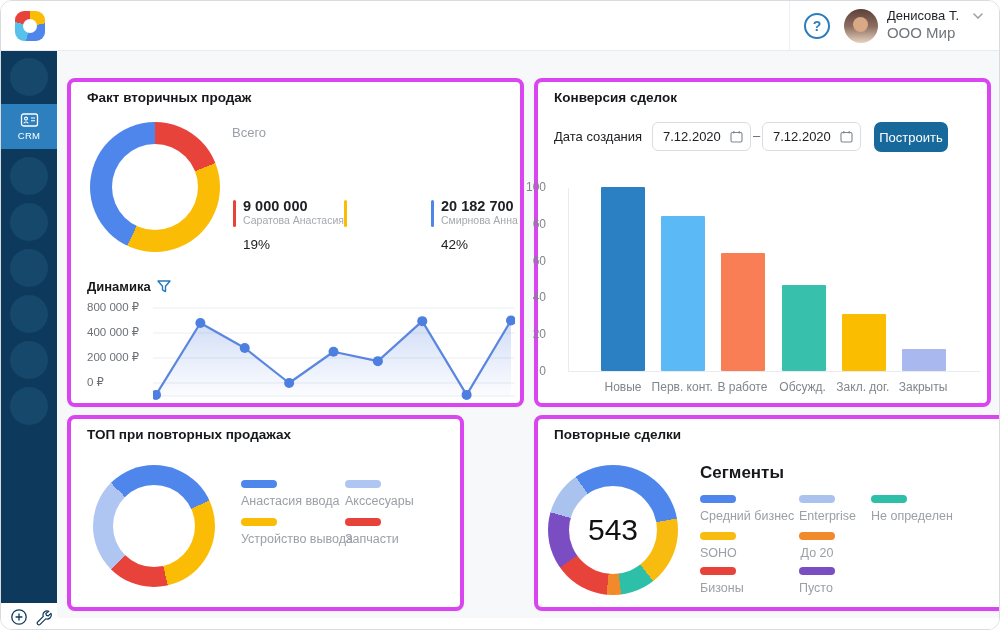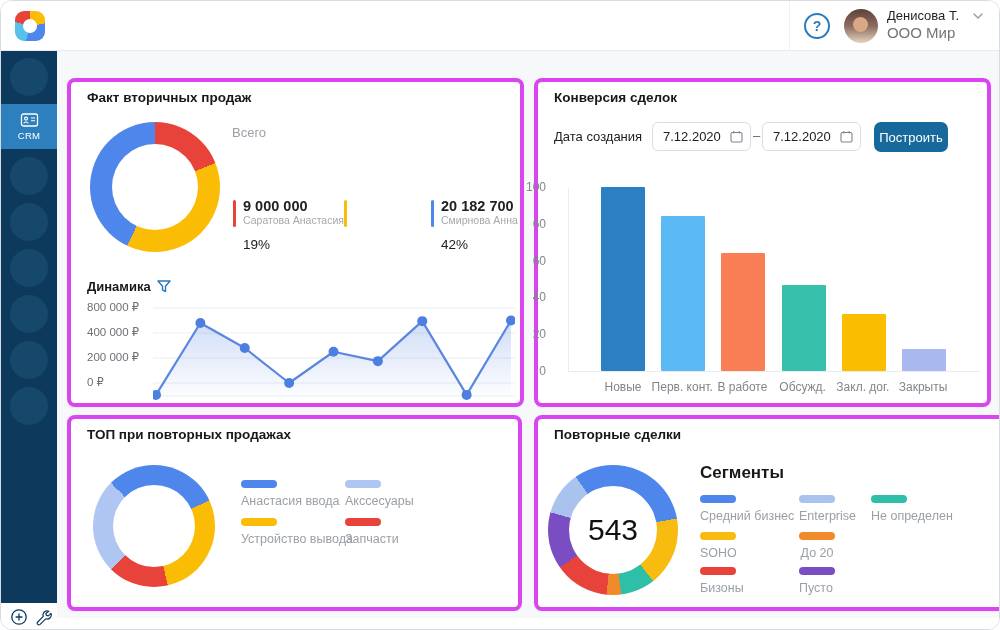--- a/index.html
+++ b/index.html
@@ -40,21 +40,21 @@
   .foot-icon { width:18px; height:18px; cursor:pointer; }
 
   
   .main { position:absolute; left:56px; top:50px; width:944px; height:580px; background:#f7f8fa; }
   .main::after { content:""; position:absolute; left:0; right:0; bottom:0; height:13px; background:#fff; }
   .card { position:absolute; background:#fff; border:4px solid #d946ef; border-radius:8px;
           box-shadow:0 1px 2px rgba(16,24,40,.04); }
   .card h3 { position:absolute; left:16px; top:8px; font-size:13.5px; font-weight:700; color:#16181b; }
   .card-fact   { left:10px;  top:27px;  width:457px; height:329px; }
   .card-conv   { left:477px; top:27px;  width:457px; height:329px; }
-  .card-top    { left:10px;  top:364px; width:455px; height:196px; }
+  .card-top    { left:10px;  top:364px; width:397px; height:196px; }
   .card-repeat { left:477px; top:364px; width:528px; height:196px; }
 
   
   .donut { position:absolute; border-radius:50%; }
   .donut::after { content:""; position:absolute; background:#fff; border-radius:50%; }
   .donut-fact { left:19px; top:40px; width:130px; height:130px; }
   .donut-fact::after { inset:22px; }
   .donut-top { left:22px; top:46px; width:122px; height:122px; }
   .donut-top::after { inset:20px; }
   .donut-repeat { left:10px; top:46px; width:130px; height:130px; }

